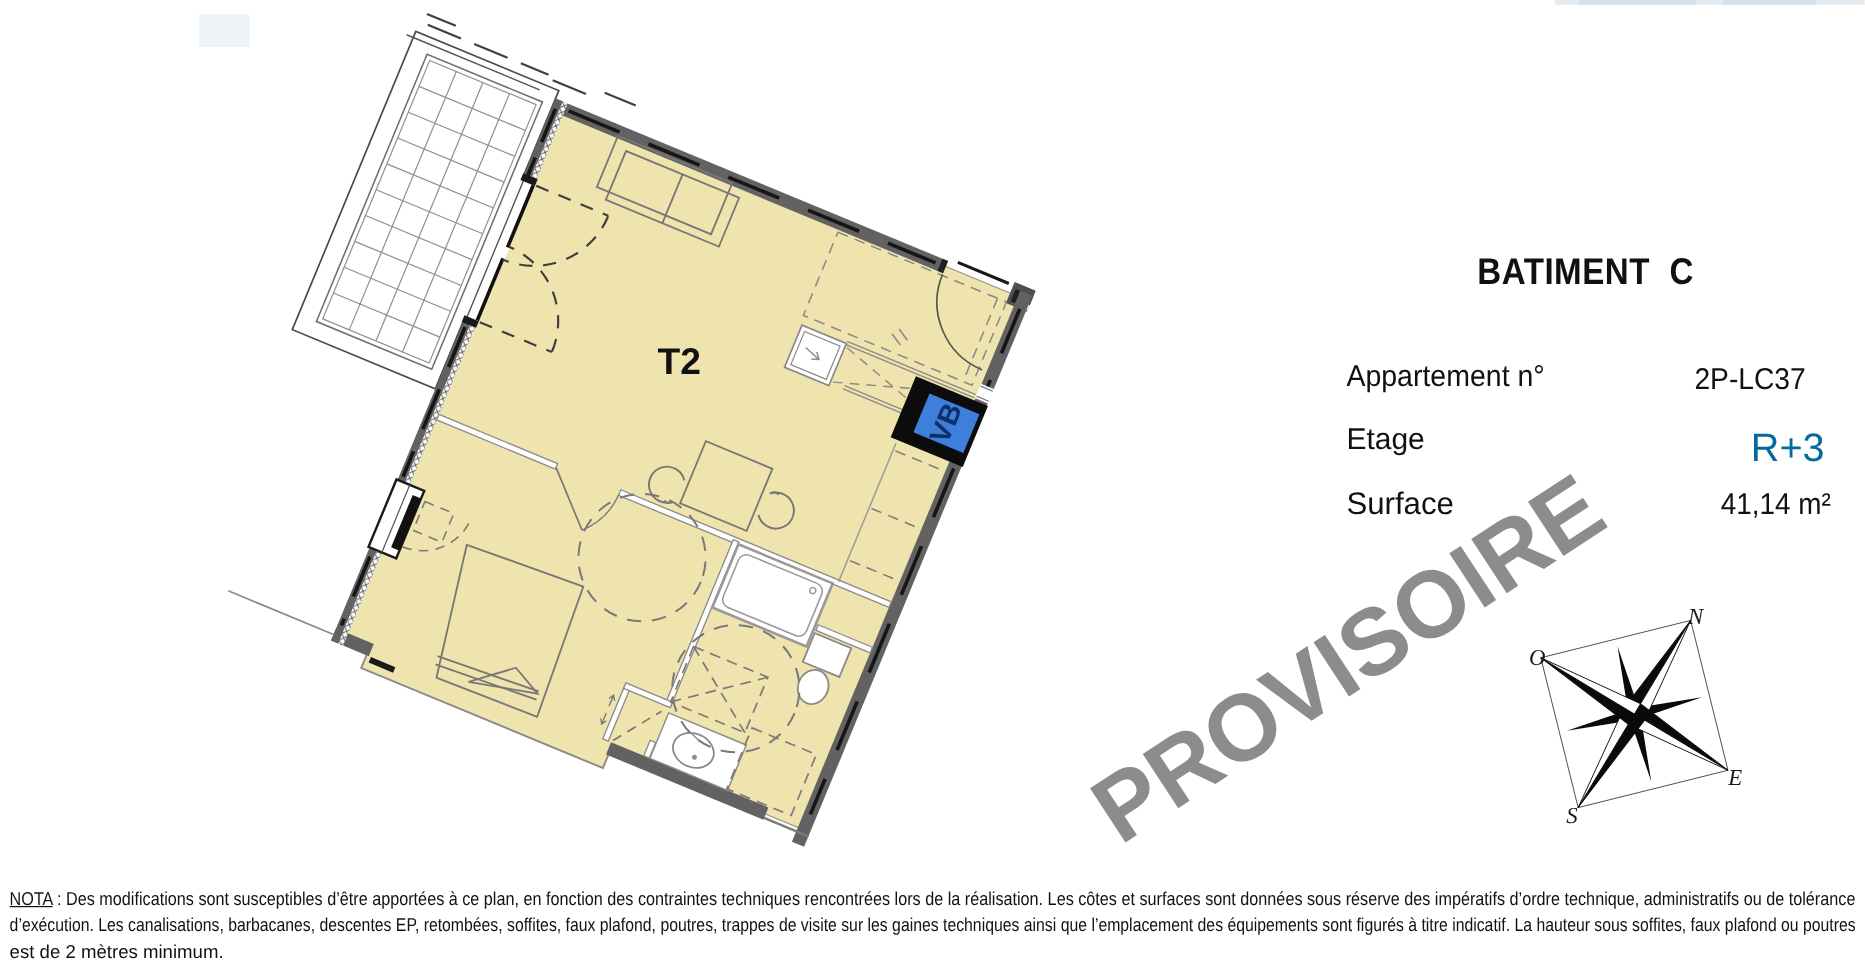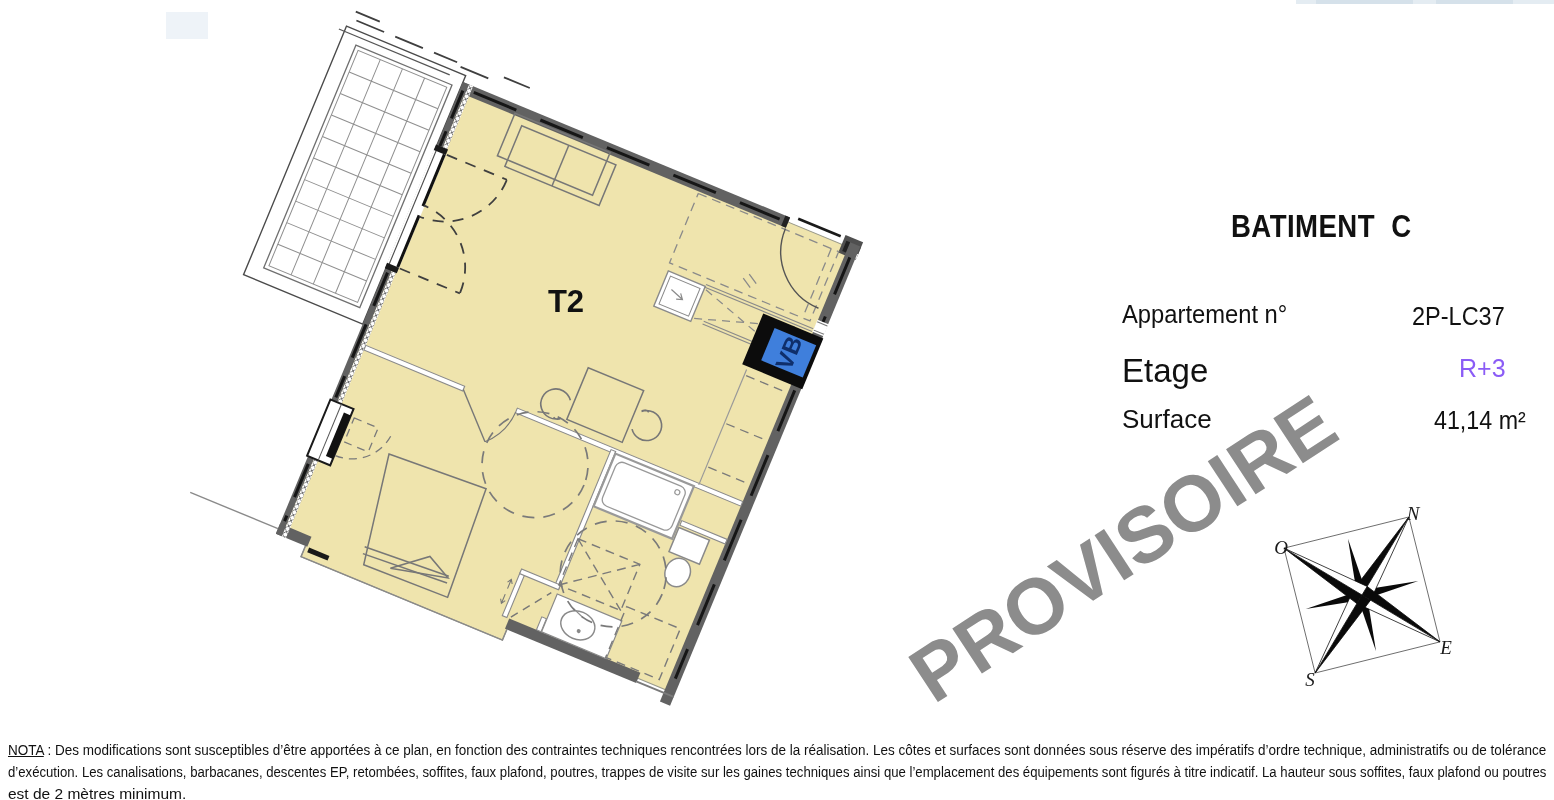--- a/index.html
+++ b/index.html
@@ -248,23 +248,23 @@
   <text x="1310" y="686">S</text>
 </g>
 </svg>
 
 <div class="abs" style="left:1231px;top:209px;font-size:31px;font-weight:bold;color:#111;letter-spacing:0.5px;transform:scaleX(0.89);transform-origin:0 0;">BATIMENT&nbsp; C</div>
 
 <div class="abs" style="left:1122px;top:300px;font-size:25px;color:#111;transform:scaleX(0.95);transform-origin:0 0;">Appartement n°</div>
 
 <div class="abs" style="left:1412px;top:302px;font-size:25px;color:#111;transform:scaleX(0.94);transform-origin:0 0;">2P-LC37</div>
 
-<div class="abs" style="left:1122px;top:352px;font-size:33px;color:#111;">Etage</div>
-
-<div class="abs" style="left:1459px;top:354px;font-size:25px;color:#8b5cf6;">R+3</div>
+<div class="abs" style="left:1122px;top:352px;font-size:25px;color:#111;">Etage</div>
+
+<div class="abs" style="left:1459px;top:354px;font-size:33px;color:#0369a1;">R+3</div>
 
 <div class="abs" style="left:1122px;top:404px;font-size:26px;color:#111;">Surface</div>
 
 <div class="abs" style="left:1434px;top:406px;font-size:25px;color:#111;transform:scaleX(0.93);transform-origin:0 0;">41,14 m²</div>
 
 <div class="abs" style="left:944px;top:630px;font-size:78.5px;font-weight:bold;color:#8c8c8c;transform:rotate(-33.2deg);transform-origin:0 100%;white-space:nowrap;">PROVISOIRE</div>
 
 <div class="abs" style="left:166px;top:12px;width:42px;height:27px;background:#eef3f8;"></div>
 
 <div class="abs" style="left:1296px;top:0;width:258px;height:4px;background:#e4ecf2;"></div>

